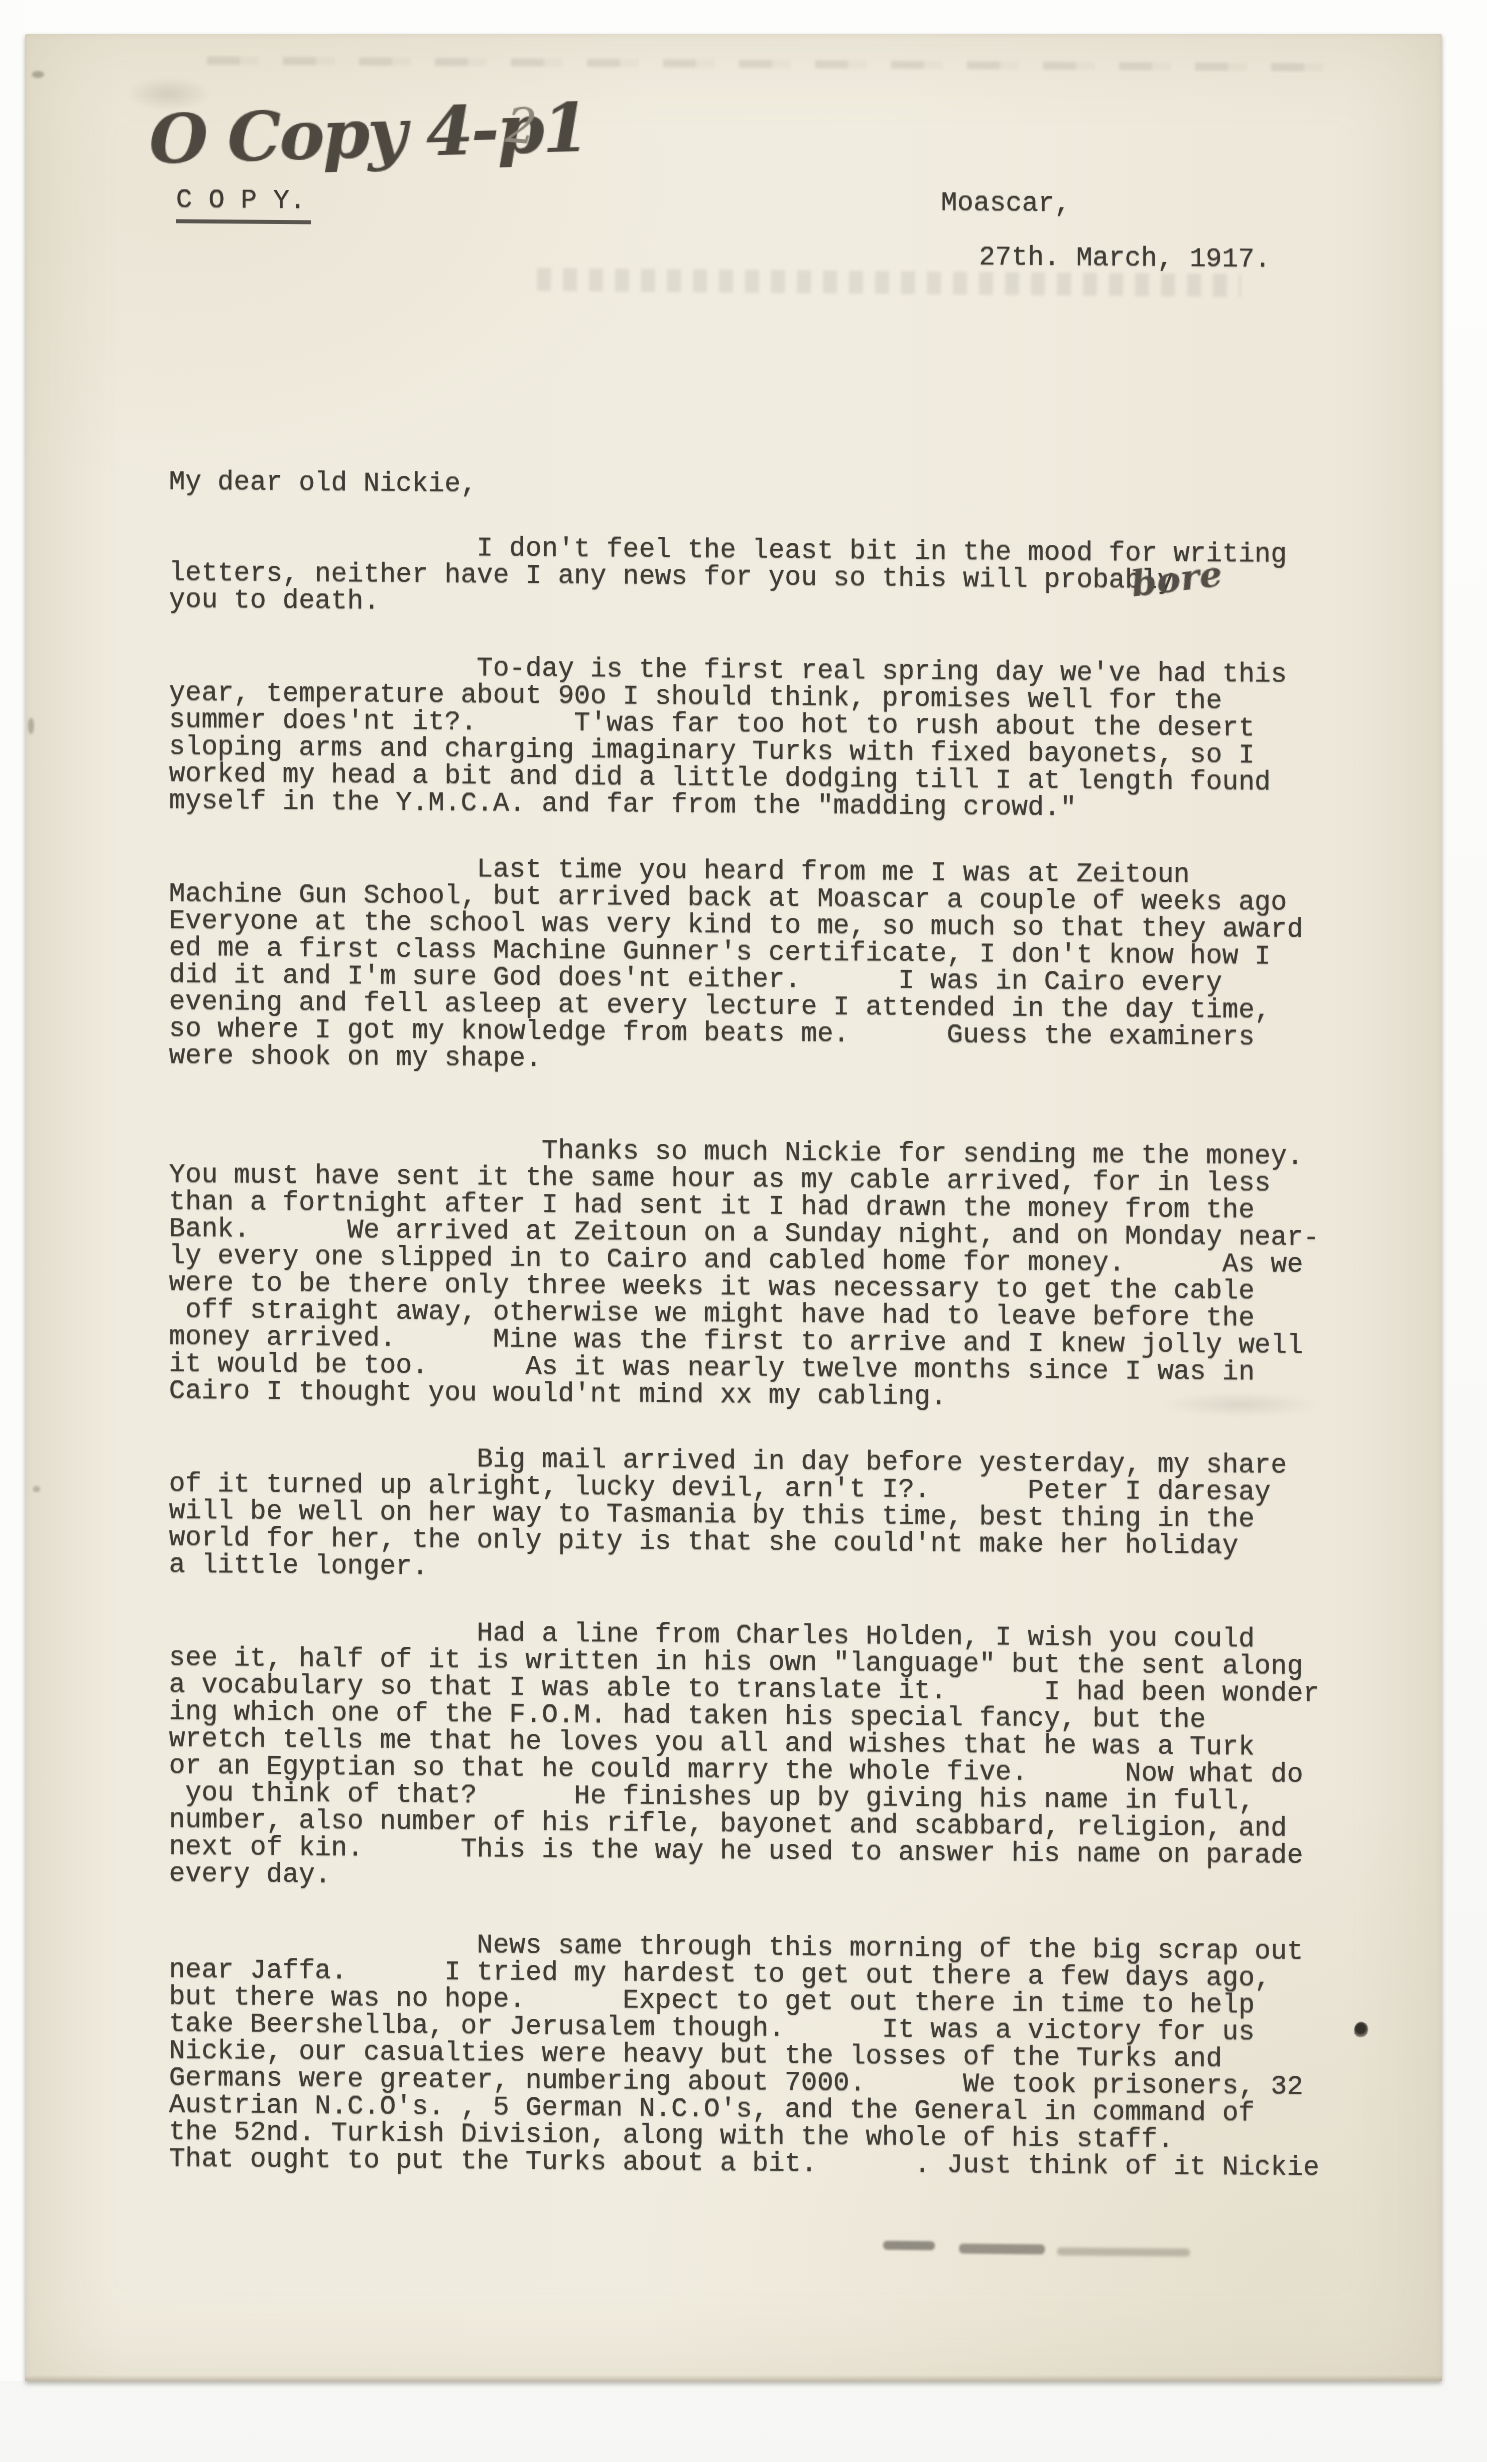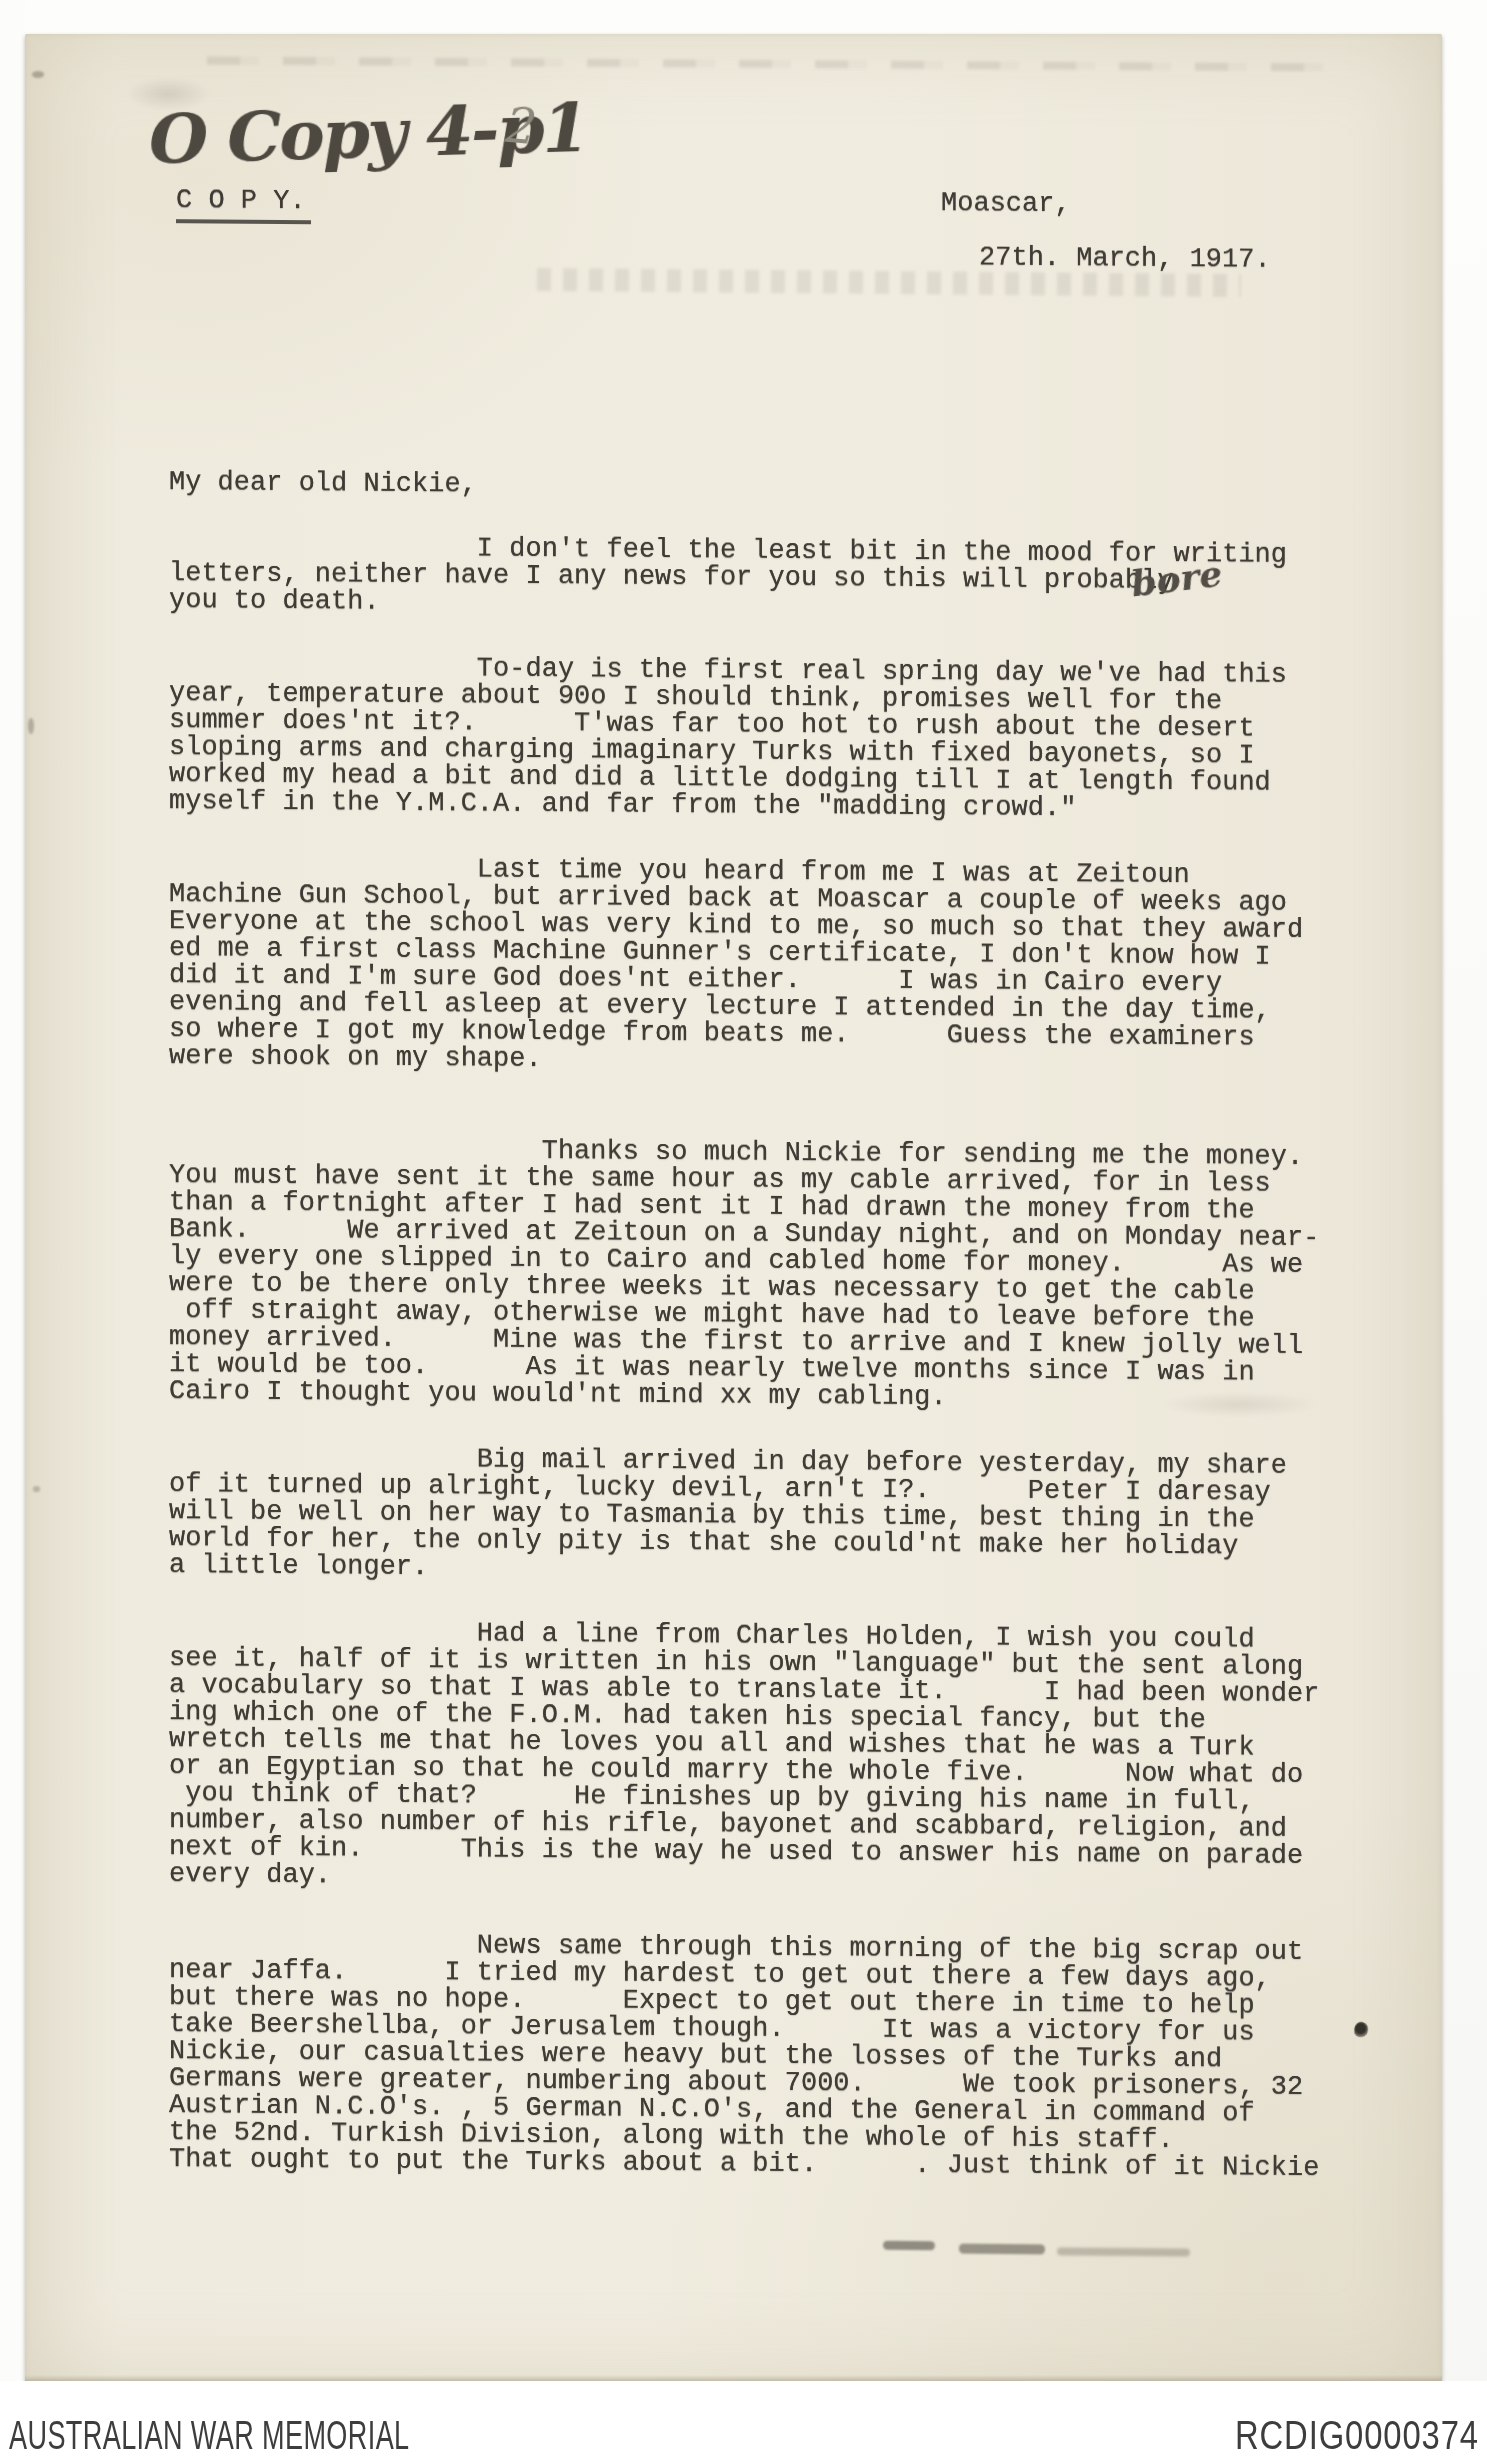--- a/index.html
+++ b/index.html
@@ -170,19 +170,15 @@
           <div class="tline">That ought to put the Turks about a bit.      . Just think of it Nickie</div>
         </div>
     </div>
 
     <div class="hw hw-note">O Copy 4-p1</div>
     <div class="hw hw-page">2</div>
     <div class="hw hw-bore">bore</div>
 
   </div>
 
-  <div class="footer">
-    <span class="f-text f-left">AUSTRALIAN WAR MEMORIAL</span>
-    <span class="f-text f-right">RCDIG0000374</span>
-  </div>
 
 </div>
 
 
 </body></html>

